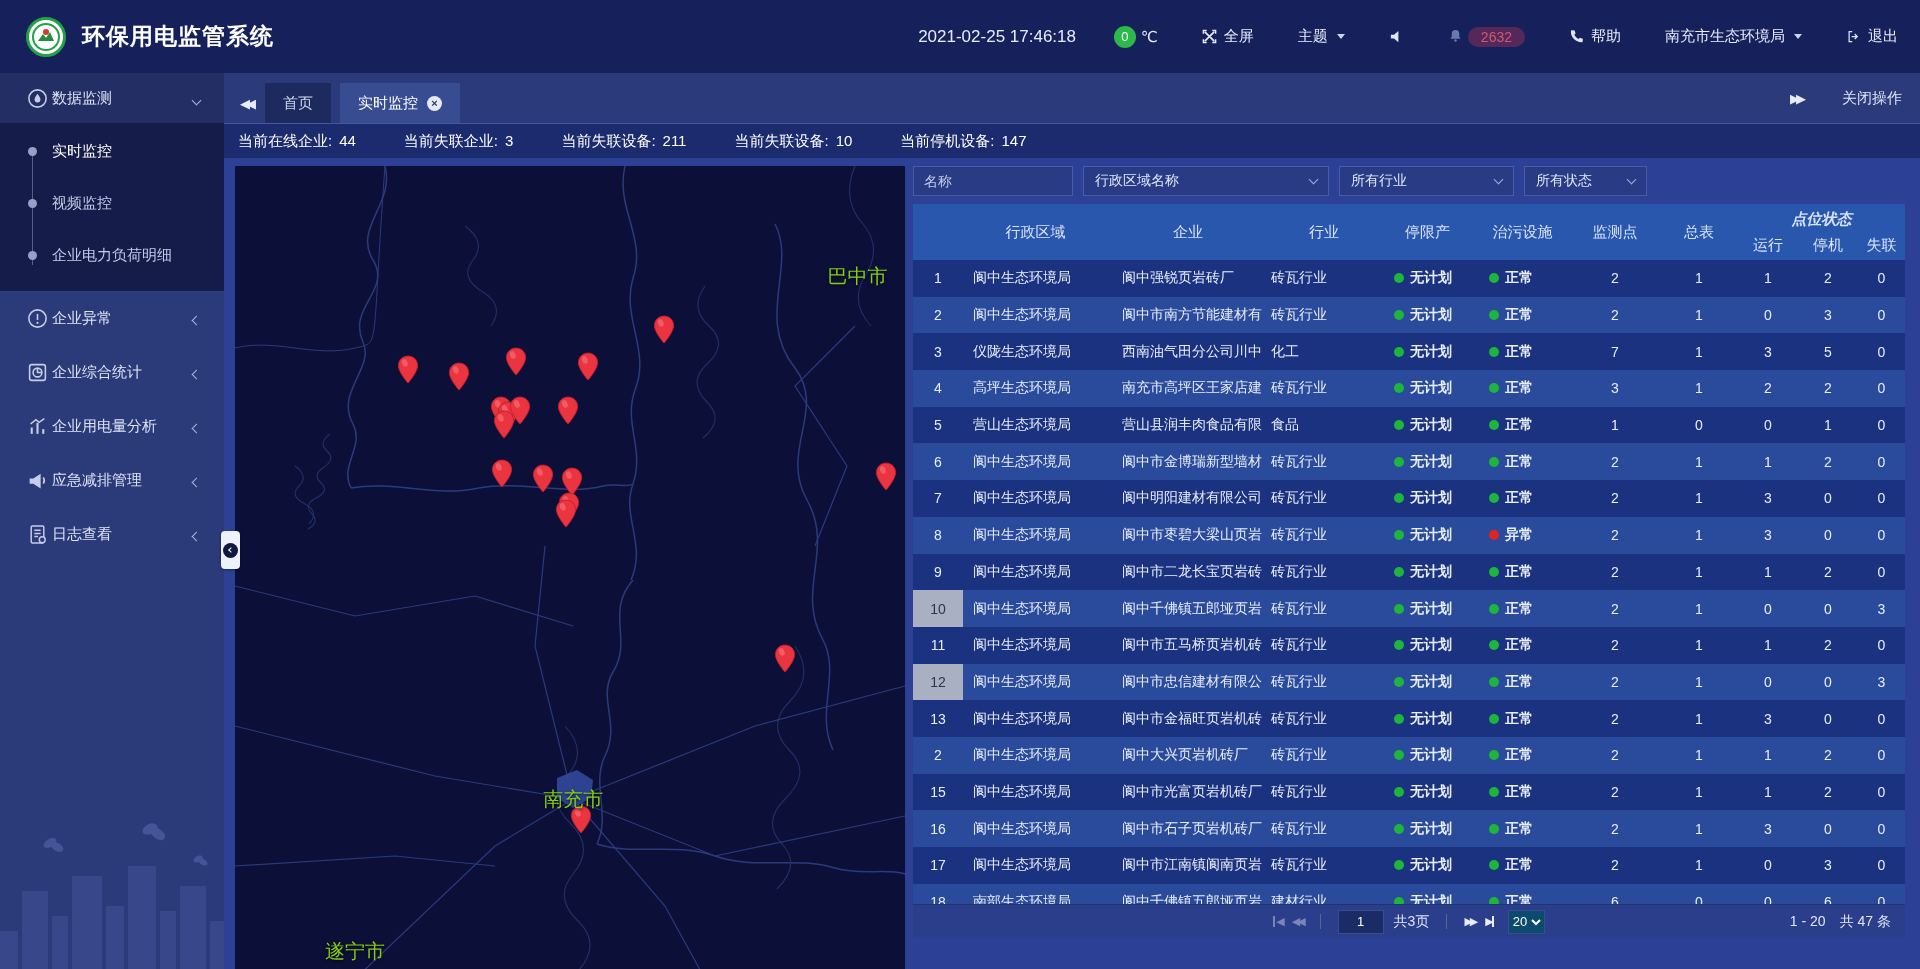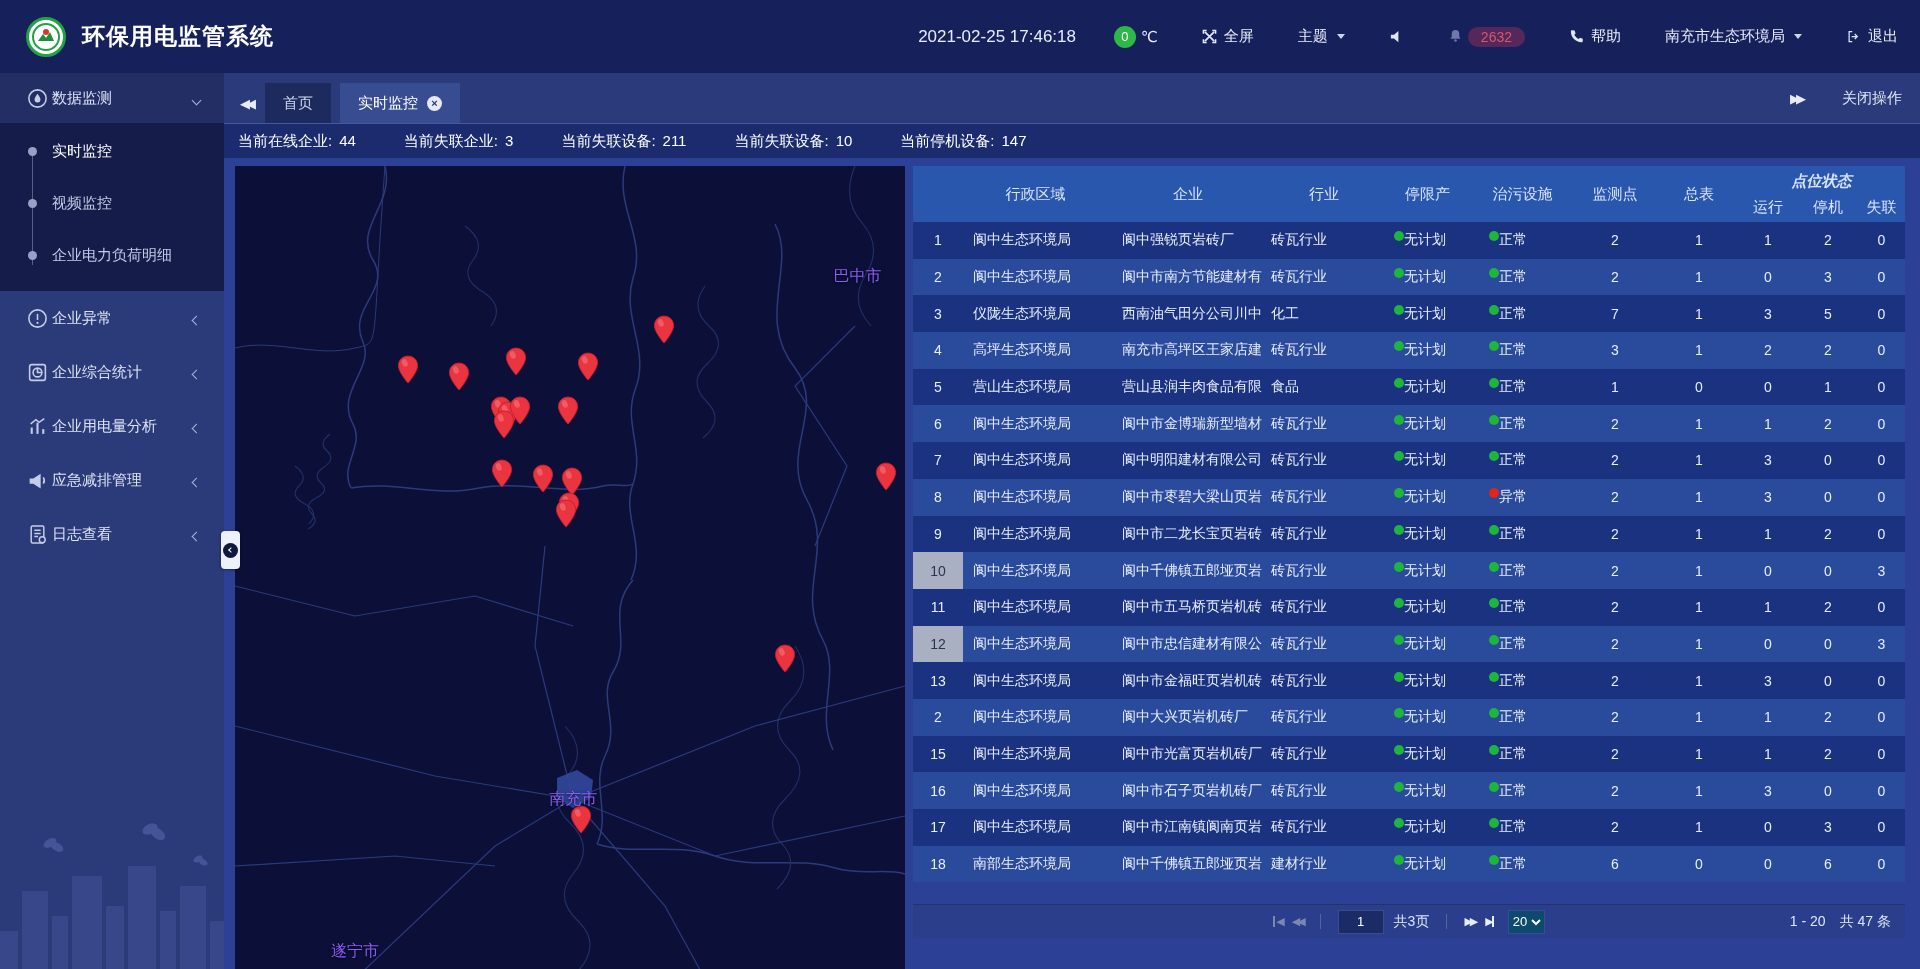--- a/index.html
+++ b/index.html
@@ -57,21 +57,21 @@
   .stat { margin-right:48px; display:flex; gap:7px; white-space:nowrap; }
 
   
   .workspace { flex:1; display:flex; padding:8px 15px 0 11px; gap:8px; position:relative; background:#2c4195; min-height:0; }
   .collapse-btn { position:absolute; left:-3px; top:373px; width:19px; height:38px; background:#eef1f8; border-radius:4px; z-index:6; display:flex; align-items:center; justify-content:center; cursor:pointer; box-shadow:0 1px 3px rgba(0,0,0,.4); }
   .collapse-btn .cb-circle { width:15px; height:15px; border-radius:50%; background:#10183f; display:flex; align-items:center; justify-content:center; }
   .collapse-btn .chev { width:4px; height:4px; border-color:#fff; }
 
   .map-panel { width:670px; height:813px; background:#0c1038; position:relative; overflow:hidden; flex:none; }
   .map-lines { position:absolute; inset:0; }
-  .city { position:absolute; transform:translate(-50%,-50%); color:#8b5cf6; font-size:16px; text-shadow:0 1px 3px rgba(0,0,0,.8); white-space:nowrap; }
+  .city { position:absolute; transform:translate(-50%,-50%); color:#84cc16; font-size:20px; text-shadow:0 1px 3px rgba(0,0,0,.8); white-space:nowrap; }
   .pin { position:absolute; transform:translate(-50%,-94%); width:22px; height:30px; }
 
   
   .table-panel { flex:1; height:772px; display:flex; flex-direction:column; min-width:0; }
   .filters { height:30px; display:flex; gap:10px; margin-bottom:8px; flex:none; }
   .f-input { width:160px; height:30px; background:#293b85; border:1px solid #4a5ca6; color:#dfe6fa; font-size:14px; padding:0 10px; font-family:inherit; }
   .f-input::placeholder { color:#c2cbe8; }
   .f-select { height:30px; background:#293b85; border:1px solid #4a5ca6; color:#dfe6fa; font-size:14px; display:flex; align-items:center; justify-content:space-between; padding:0 11px; cursor:pointer; }
   .f-select .chev { border-color:#9fb0d8; margin-top:-3px; }
   .w-region { width:246px; } .w-industry { width:175px; } .w-status { width:123px; }
@@ -85,21 +85,21 @@
   .tbody { flex:1; overflow:hidden; }
   .trow { height:36.7px; align-items:center; color:#e8eefb; font-size:14px; }
   .row-odd { background:#1b3280; }
   .row-even { background:#2a4b9b; }
   .cell { overflow:hidden; white-space:nowrap; }
   .c-no { text-align:center; height:100%; display:flex; align-items:center; justify-content:center; }
   .c-no.hl { background:#a9b0c2; color:#2b3552; }
   .c-left { padding-left:10px; }
   .c-company { padding-left:14px; }
   .c-ind { padding-left:3px; }
-  .c-dot { display:flex; align-items:flex-start; padding-left:14px; gap:0; }
+  .c-dot { display:flex; align-items:center; padding-left:14px; gap:6px;font-weight:bold; }
   .dot { width:10px; height:10px; border-radius:50%; flex:none; }
   .dot.green { background:#1db53c; }
   .dot.red { background:#e0251f; }
   .c-num { text-align:center; }
 
   .pagination { height:34px; background:#2a3e8c; border-top:1px solid #223468; position:relative; display:flex; align-items:center; justify-content:center; color:#dfe6fa; font-size:14px; flex:none; gap:10px; }
   .pg-btn { display:flex; align-items:center; color:#e8edfa; cursor:pointer; gap:1px; }
   .pg-btn.disabled { color:#7b86b4; }
   .pg-tri { font-size:11px; letter-spacing:-3px; line-height:1; }
   .pg-bar { width:2px; height:11px; background:currentColor; display:inline-block; }
@@ -478,20 +478,35 @@
     </svg>
   </span>
           </div>
 
         <span class="city" style="left: 92.9%; top: 13.5%;">巴中市</span>
         <span class="city" style="left: 50.5%; top: 77.8%;">南充市</span>
         <span class="city" style="left: 17.9%; top: 96.5%;">遂宁市</span>
       </div>
 
       <div class="table-panel">
+        <div class="filters">
+          <input class="f-input" placeholder="名称" style="">
+          <div class="f-select w-region">
+            <span>行政区域名称</span>
+            <span class="chev down"></span>
+          </div>
+          <div class="f-select w-industry">
+            <span>所有行业</span>
+            <span class="chev down"></span>
+          </div>
+          <div class="f-select w-status">
+            <span>所有状态</span>
+            <span class="chev down"></span>
+          </div>
+        </div>
 
         <div class="table-wrap">
           <div class="thead grid-cols">
             <div class="th"></div>
             <div class="th">行政区域</div>
             <div class="th">企业</div>
             <div class="th">行业</div>
             <div class="th">停限产</div>
             <div class="th">治污设施</div>
             <div class="th">监测点</div>

